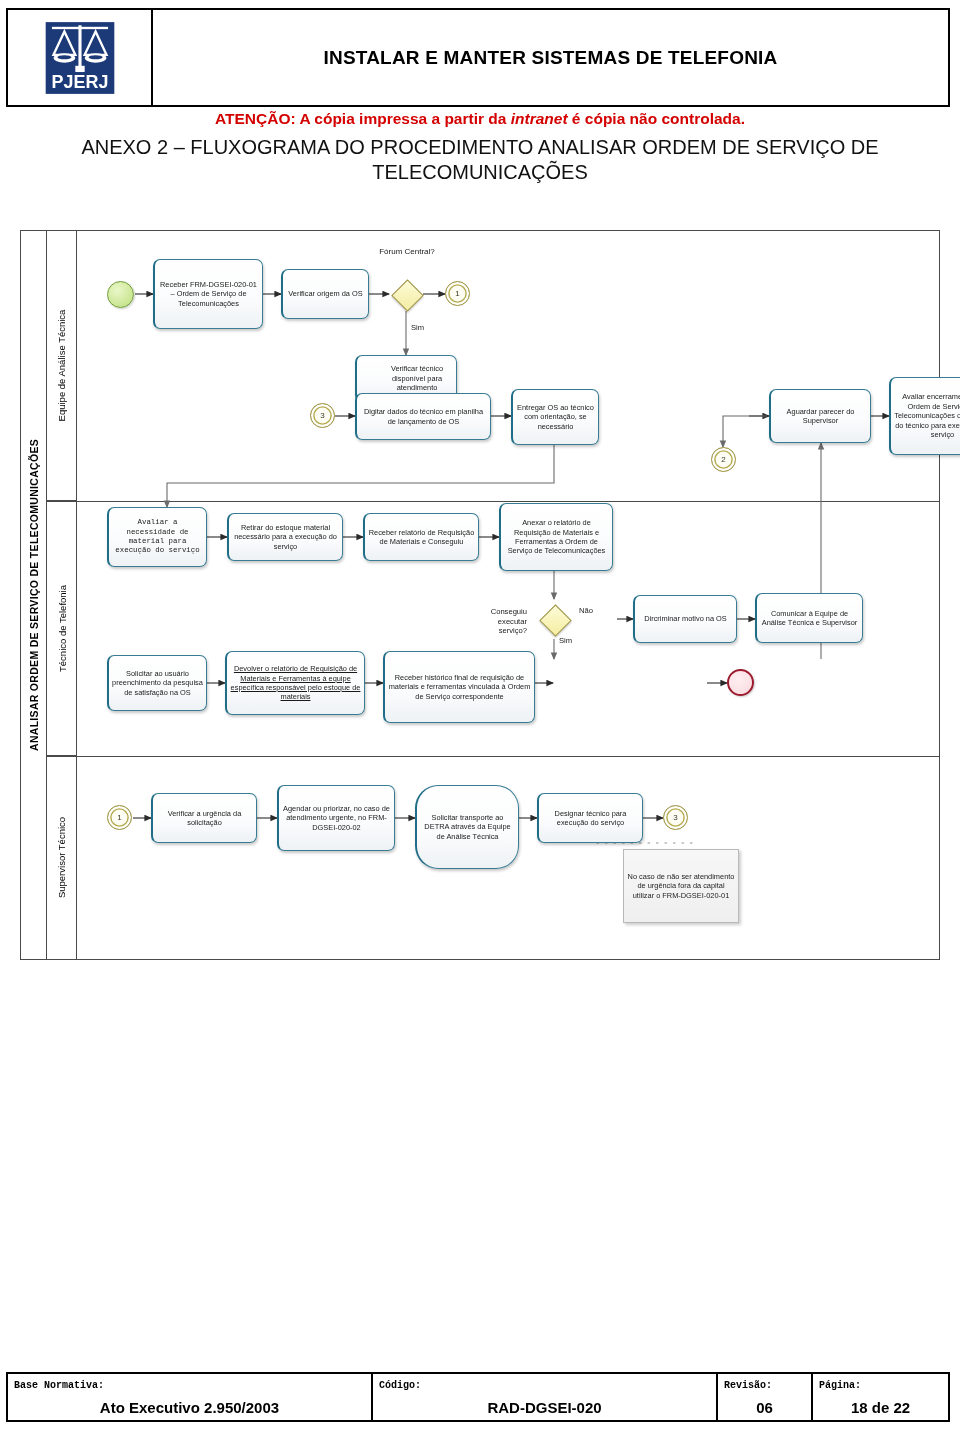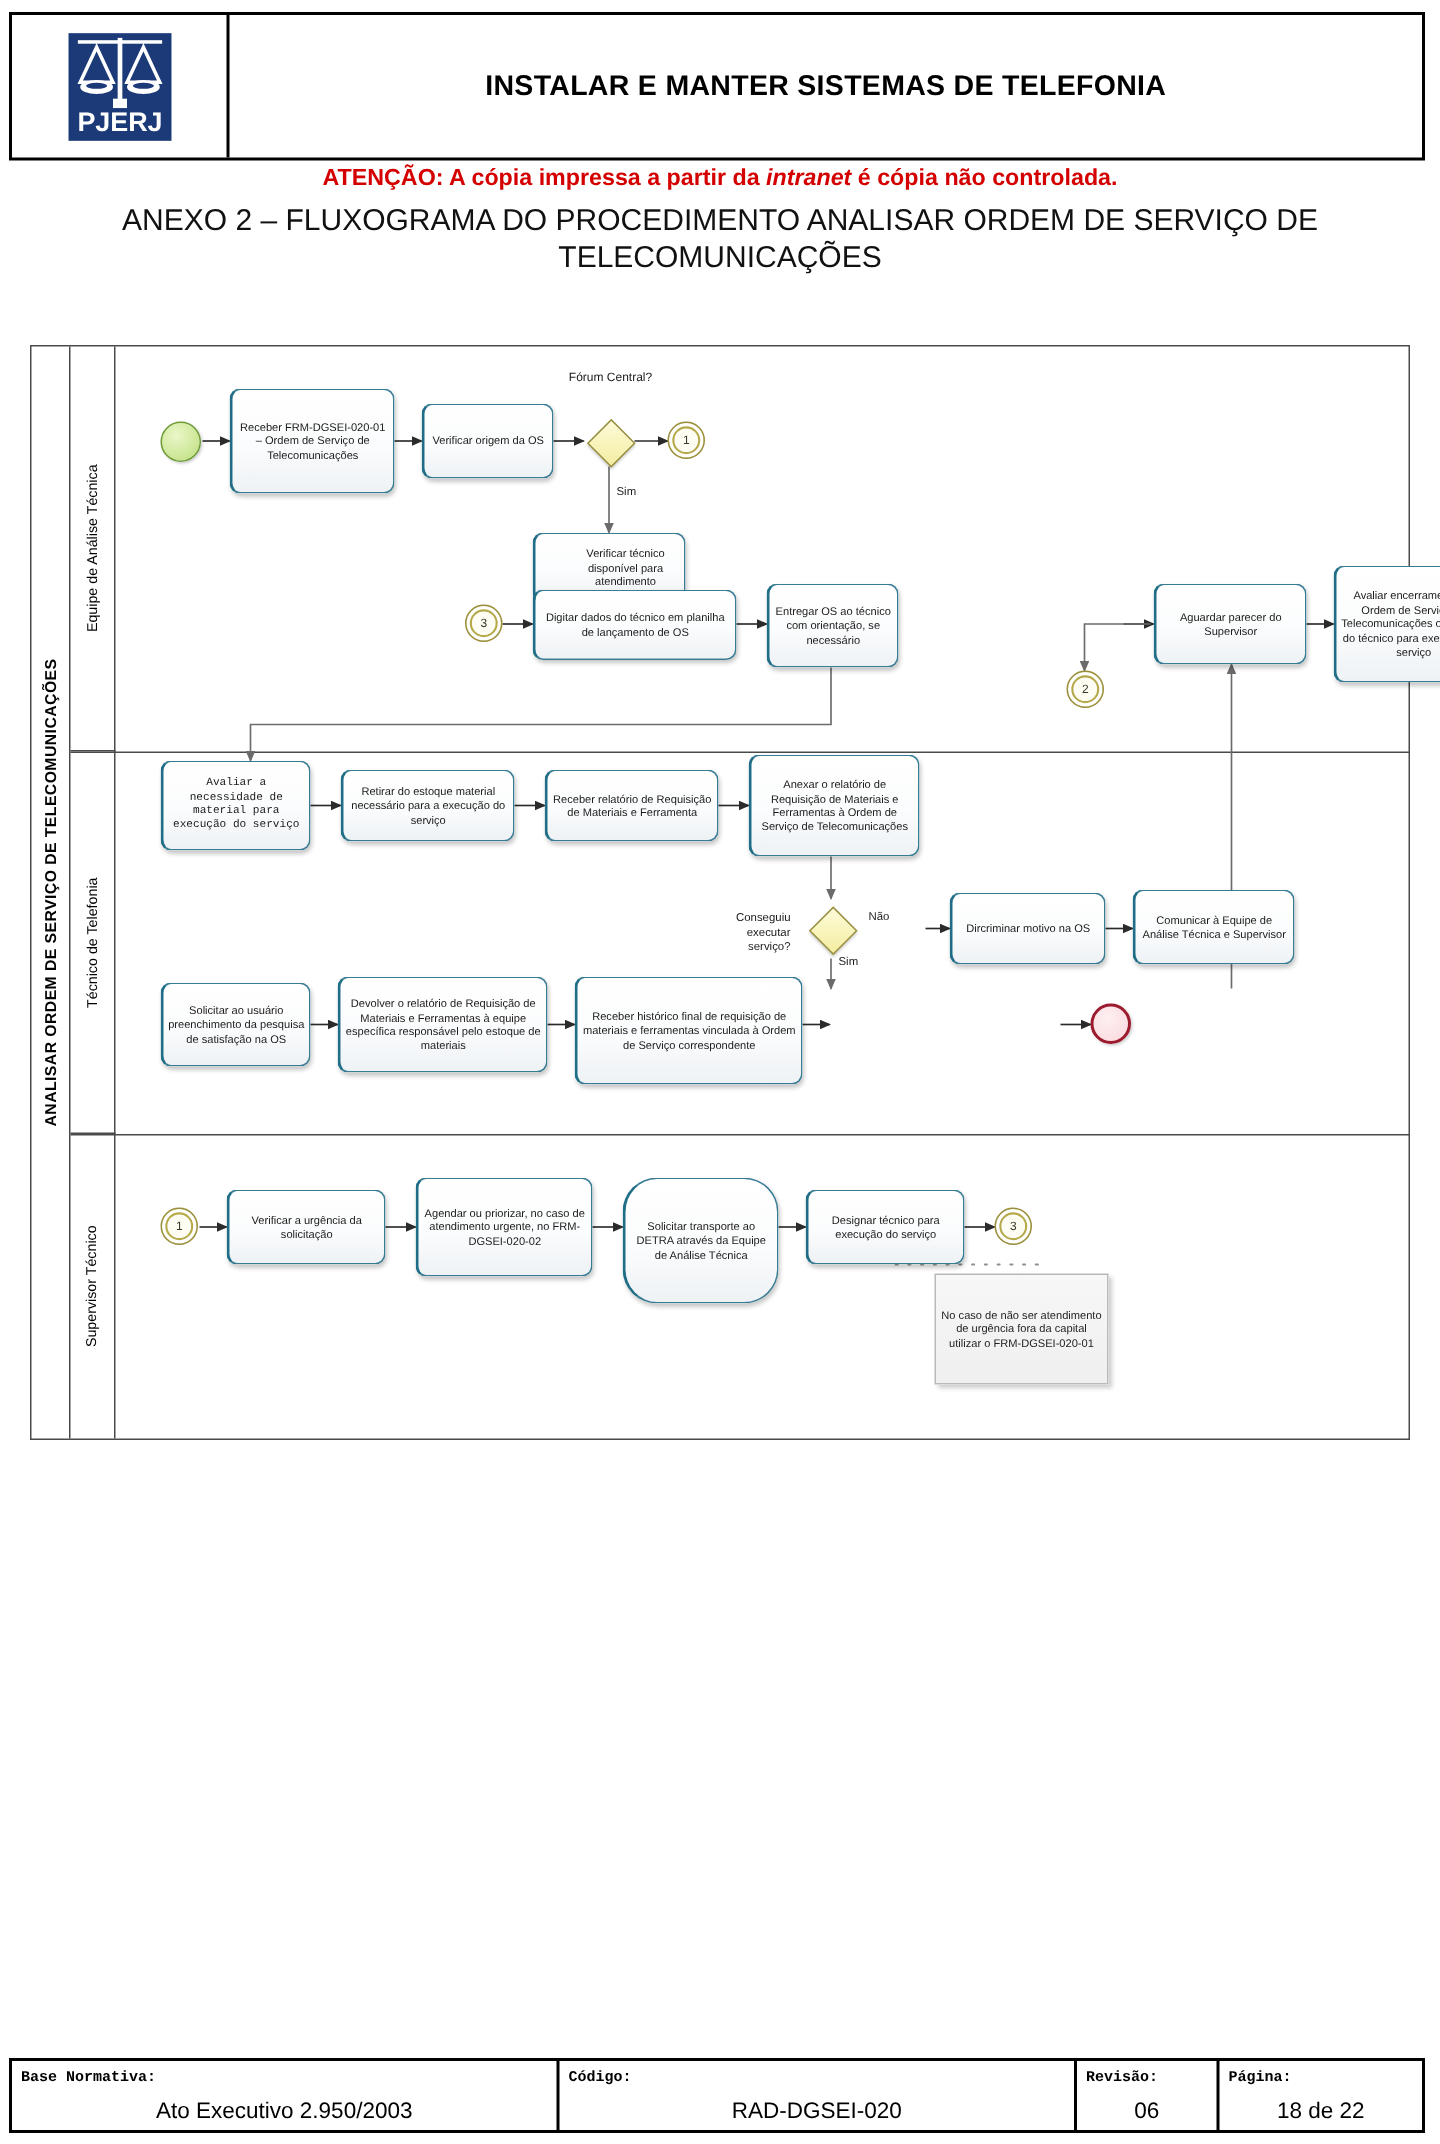--- a/index.html
+++ b/index.html
@@ -64,21 +64,21 @@
   .lbl{position:absolute;font-size:7.6px;color:#1a1a1a;white-space:nowrap;}
   .lbl.b{font-size:8px;}
 
   svg.conn{position:absolute;left:0;top:0;width:863px;height:728px;overflow:visible;pointer-events:none;}
 
   
   #footer-table{position:absolute;left:6px;top:1372px;width:944px;height:50px;border:2px solid #000;box-sizing:border-box;display:flex;background:#fff;}
   .fcell{box-sizing:border-box;border-right:2px solid #000;padding:1px 6px 0 6px;}
   .fcell:last-child{border-right:none;}
   .fcell .k{font-size:10px;font-weight:bold;line-height:22px;font-family:Liberation Mono, monospace;}
-  .fcell .v{font-size:15px;font-weight:normal;line-height:22px;text-align:center;}
+  .fcell .v{font-size:15px;font-weight:bold;line-height:22px;text-align:center;}
   #fc1{width:365px;} #fc2{width:345px;} #fc3{width:95px;} #fc4{flex:1;}
   #fc1 .v{text-align:center;}
 </style>
 </head>
 <body>
 
 <div id="header-table">
   <div id="logo-cell">
     <svg id="pjerj-logo" viewBox="0 0 100 100">
       <rect x="6" y="4" width="88" height="92" fill="#1b3a77"></rect>
@@ -212,38 +212,38 @@
     <div class="event link" style="left:634px;top:216px;">2</div>
 
     <div class="task thickleft" style="left:692px;top:158px;width:102px;height:54px;">Aguardar parecer do Supervisor</div>
 
     <div class="task thickleft" style="left:812px;top:146px;width:106px;height:78px;">Avaliar encerramento da Ordem de Serviço de Telecomunicações ou retorno do técnico para execução do serviço</div>
 
     <div class="task thickleft" style="left:30px;top:276px;width:100px;height:60px;font-family:Liberation Mono, monospace;">Avaliar a necessidade de material para execução do serviço</div>
 
     <div class="task thickleft" style="left:150px;top:282px;width:116px;height:48px;">Retirar do estoque material necessário para a execução do serviço</div>
 
-    <div class="task thickleft" style="left:286px;top:282px;width:116px;height:48px;">Receber relatório de Requisição de Materiais e Ferramenta</div>
+    <div class="task thickleft" style="left:286px;top:282px;width:116px;height:48px;">Receber relatório de Requisição de Materiais e Conseguiu</div>
 
     <div class="task thickleft" style="left:422px;top:272px;width:114px;height:68px;">Anexar o relatório de Requisição de Materiais e Ferramentas à Ordem de Serviço de Telecomunicações</div>
 
     <div class="lbl" style="left:404px;top:376px;width:46px;white-space:normal;line-height:9.5px;text-align:right;">Conseguiu executar serviço?</div>
     <div class="gateway" style="left:462px;top:373px;">
         <i></i>
       </div>
     <div class="lbl" style="left:502px;top:375px;">Não</div>
     <div class="lbl" style="left:482px;top:405px;">Sim</div>
 
     <div class="task thickleft" style="left:556px;top:364px;width:104px;height:48px;">Dircriminar motivo na OS</div>
 
     <div class="task thickleft" style="left:678px;top:362px;width:108px;height:50px;">Comunicar à Equipe de Análise Técnica e Supervisor</div>
 
     <div class="task thickleft" style="left:30px;top:424px;width:100px;height:56px;">Solicitar ao usuário preenchimento da pesquisa de satisfação na OS</div>
 
-    <div class="task thickleft" style="left:148px;top:420px;width:140px;height:64px;">Devolver o relatório de Requisição de Materiais e Ferramentas à equipe específica responsável pelo estoque de materiais</div>
+    <div class="task thickleft" style="left:148px;top:420px;width:140px;height:64px;text-decoration:underline;">Devolver o relatório de Requisição de Materiais e Ferramentas à equipe específica responsável pelo estoque de materiais</div>
 
     <div class="task thickleft" style="left:306px;top:420px;width:152px;height:72px;">Receber histórico final de requisição de materiais e ferramentas vinculada à Ordem de Serviço correspondente</div>
 
     <div class="event end" style="left:650px;top:438px;"></div>
 
     <div class="event link" style="left:30px;top:574px;">1</div>
 
     <div class="task thickleft" style="left:74px;top:562px;width:106px;height:50px;">Verificar a urgência da solicitação</div>
 
     <div class="task thickleft" style="left:200px;top:554px;width:118px;height:66px;">Agendar ou priorizar, no caso de atendimento urgente, no FRM-DGSEI-020-02</div>

